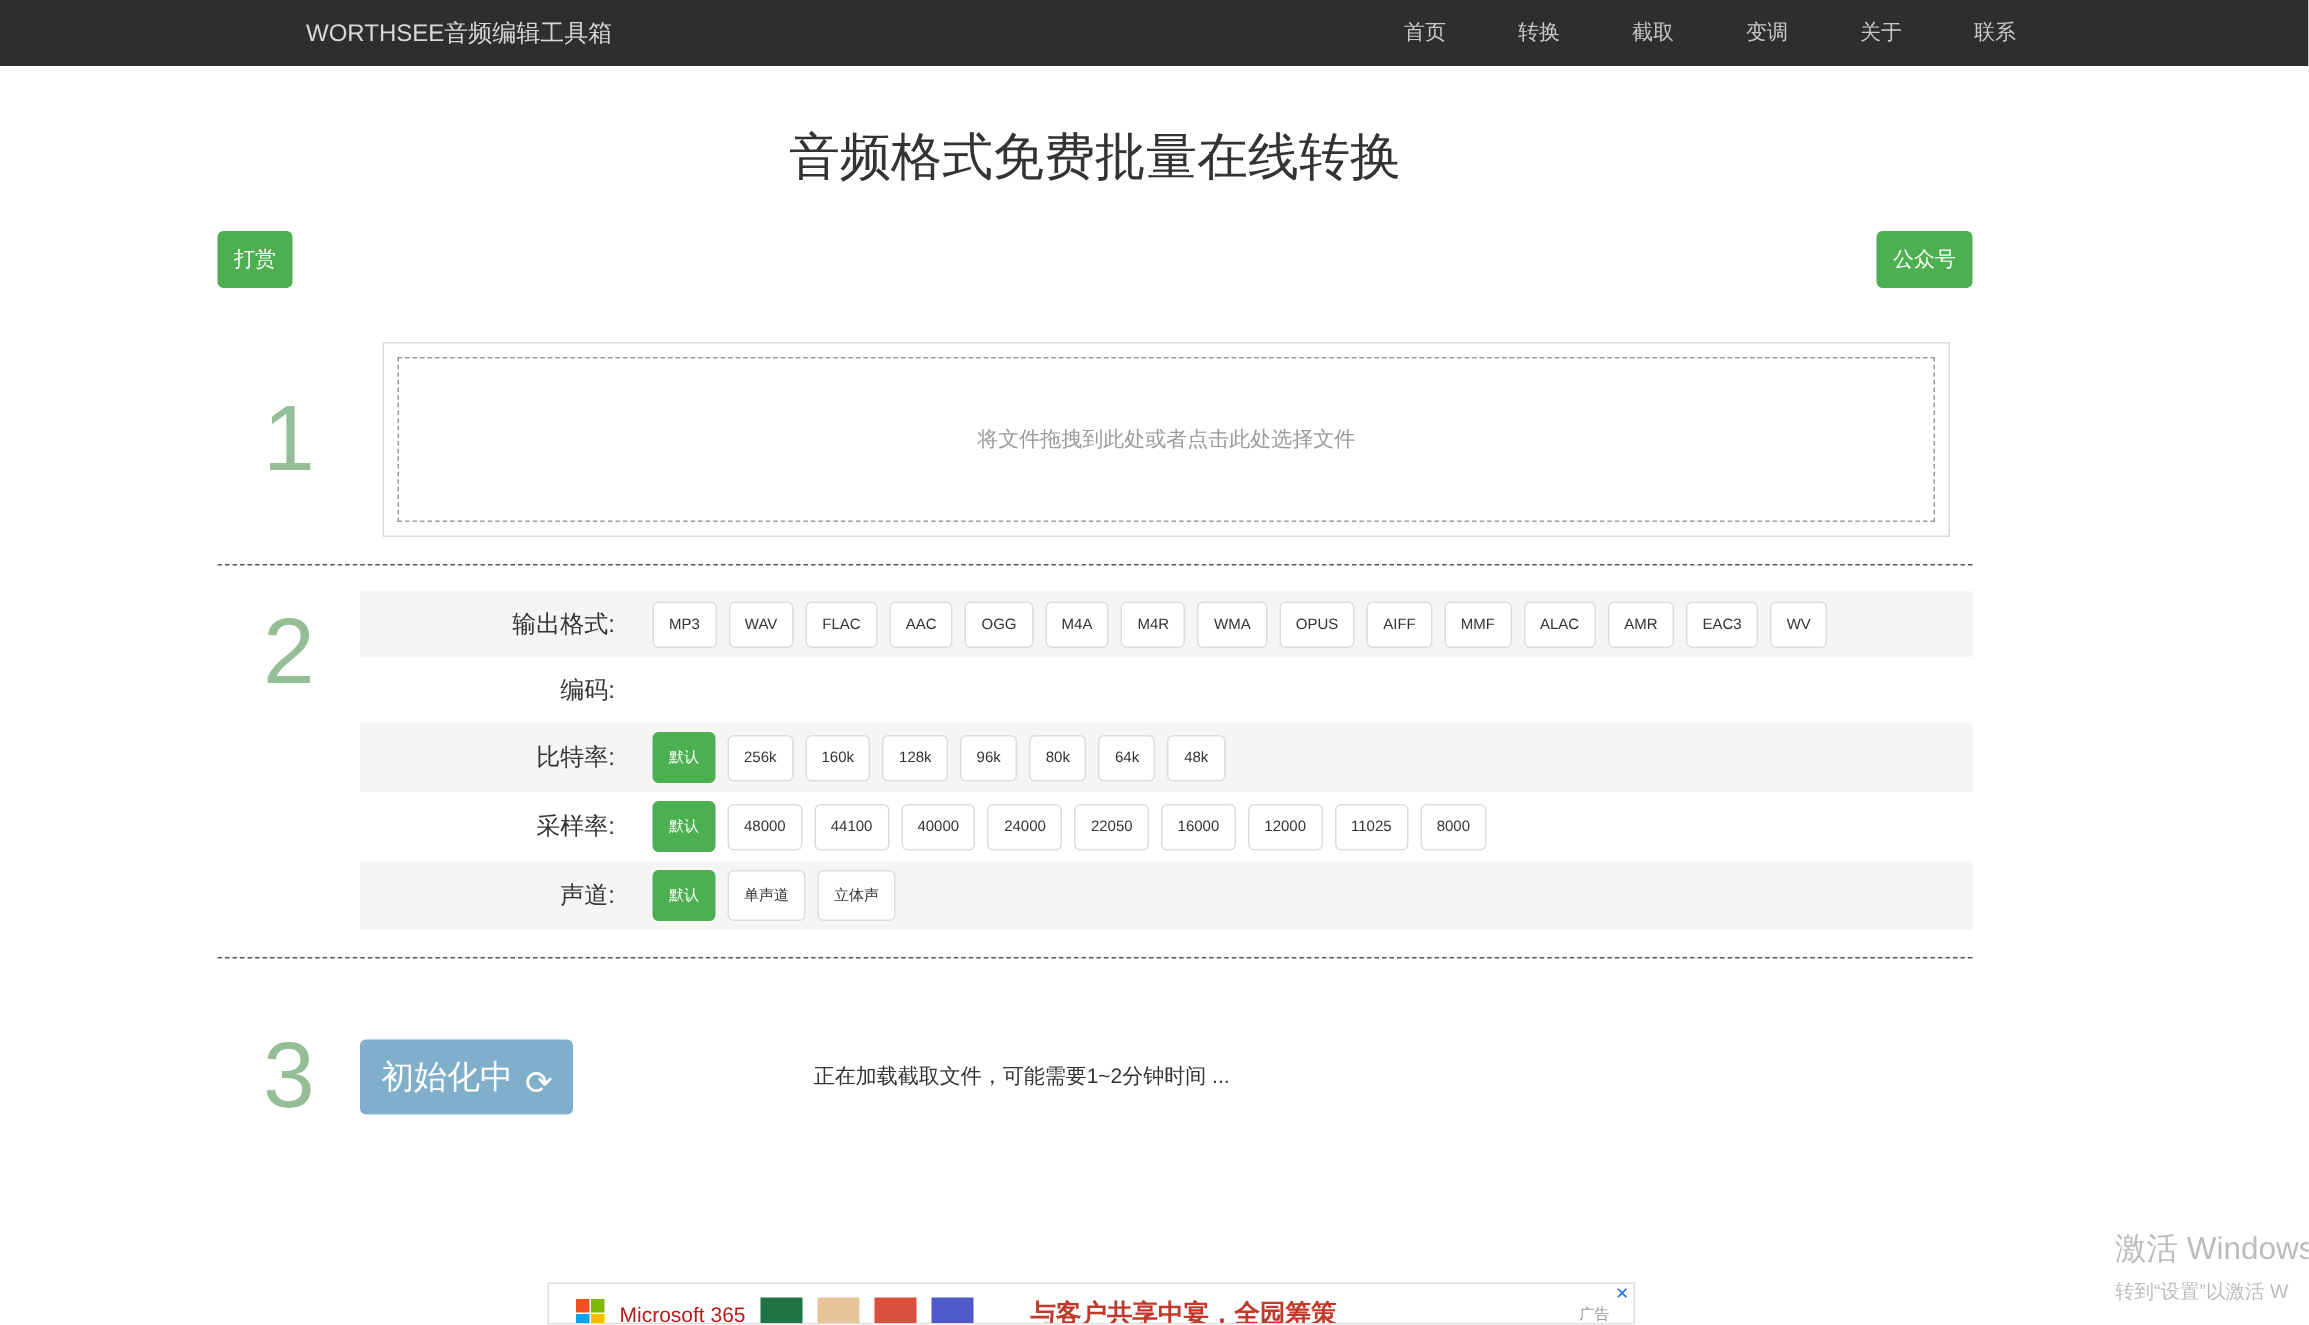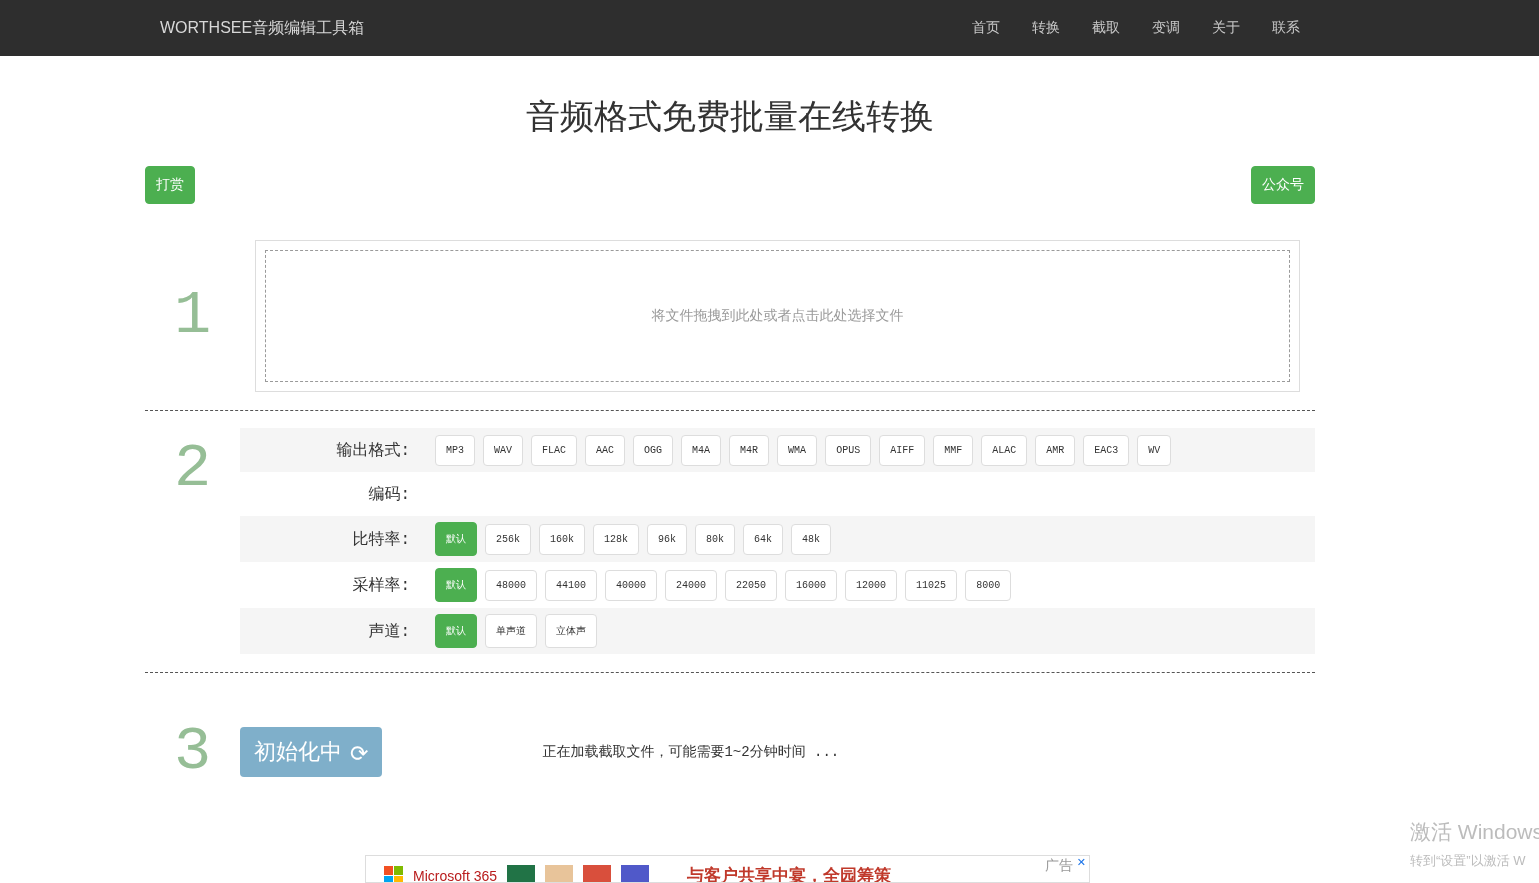--- a/index.html
+++ b/index.html
@@ -8,37 +8,37 @@
   --init-btn:#7fafca;
 }
 *{box-sizing:border-box;}
 html,body{margin:0;padding:0;}
 body{
   width:1539px;height:883px;overflow:hidden;position:relative;
   background:#fff;color:#333;
   font-family:"Liberation Sans","DejaVu Sans",sans-serif;
 }
 
-.navbar{height:56px;background:#2e2e2e;}
+.navbar{height:44px;background:#2e2e2e;padding-left:44px;}
 .nav-inner{width:1170px;margin-left:145px;height:100%;display:flex;align-items:center;justify-content:space-between;padding:0 15px;}
 .brand{color:#d8d8d8;font-size:16px;cursor:pointer;white-space:nowrap;}
-.nav-links{display:flex;gap:32px;}
+.nav-links{display:flex;gap:48px;}
 .nav-link{color:#c9c9c9;font-size:14px;cursor:pointer;text-decoration:none;white-space:nowrap;}
 
-.container{width:1170px;margin-left:145px;font-family:Liberation Mono, monospace;}
+.container{width:1170px;margin-left:145px;}
 .hero{text-align:center;}
 .hero-title{font-size:34px;font-weight:400;color:#333;margin:0;padding-top:38px;}
 .hero-sub{font-size:20px;margin-top:18px;}
 .hero-buttons{margin-top:26px;display:flex;justify-content:space-between;gap:8px;}
 .green-btn{background:var(--accent);color:#fff;border:1px solid var(--accent);border-radius:4px;padding:9px 10px;font-size:14px;cursor:pointer;font-family:inherit;}
 
 .step{display:flex;}
 .step-number{width:95px;flex-shrink:0;color:var(--step-num);font-size:62px;line-height:1;text-align:center;}
 .step-1{margin-top:36px;align-items:center;}
-.dropzone{flex:1;margin:0 15px;border:1px solid #ddd;height:152px;padding:9px;cursor:pointer;background:#fff;}
+.dropzone{flex:1;margin:0 15px;border:1px solid #ddd;height:130px;padding:9px;cursor:pointer;background:#fff;}
 .dropzone-inner{border:1px dashed #9a9a9a;height:100%;display:flex;align-items:center;justify-content:center;color:#9a9a9a;font-size:14px;}
 .divider{border:0;border-top:1px dashed #555;margin:18px 0 0 0;}
 .step-2{margin-top:17px;align-items:flex-start;}
 .step-2 .step-number{margin-top:10px;}
 .rows{flex:1;min-width:0;}
 .option-row{display:flex;align-items:center;padding:6px 0;min-height:44px;}
 .option-row.striped{background:#f5f5f5;}
 .row-label{width:195px;flex-shrink:0;padding-right:25px;text-align:right;font-size:16px;color:#333;}
 .row-buttons{display:flex;flex-wrap:wrap;gap:8px;flex:1;align-items:center;padding-right:8px;}
 .opt-btn{background:#fff;border:1px solid #ddd;border-radius:4px;padding:9px 10px;font-size:10px;color:#333;cursor:pointer;font-family:inherit;white-space:nowrap;}
@@ -48,21 +48,21 @@
 .refresh-icon{font-size:22px;line-height:1;}
 .status-text{font-size:14px;color:#333;margin-left:160px;}
 
 .ad{position:absolute;left:365px;top:855px;width:725px;height:28px;background:#fff;border:1px solid #ddd;overflow:hidden;cursor:pointer;}
 .ad-strip{display:flex;align-items:center;gap:10px;padding:8px 0 0 18px;}
 .ms-logo{display:grid;grid-template-columns:9px 9px;grid-template-rows:9px 9px;gap:1px;flex-shrink:0;}
 .ms-sq{width:9px;height:9px;display:block;}
 .ms-text{font-size:14px;font-weight:400;color:#b91c1c;white-space:nowrap;}
 .thumb{width:28px;height:22px;flex-shrink:0;display:block;}
 .ad-headline{color:#c0392b;font-weight:bold;font-size:17px;margin-left:28px;white-space:nowrap;}
-.ad-label{position:absolute;top:1px;right:16px;font-size:14px;color:#999;}
+.ad-label{position:absolute;top:13px;right:16px;font-size:10px;color:#999;}
 .ad-close{position:absolute;top:0;right:3px;font-size:11px;color:#1a73e8;cursor:pointer;}
 
 .watermark{position:absolute;left:1410px;top:818px;color:#bcbcbc;}
 .wm-line1{font-size:21px;white-space:nowrap;}
 .wm-line2{font-size:13px;margin-top:6px;white-space:nowrap;}
 </style>
 </head>
 <body>
 
 <nav class="navbar">

